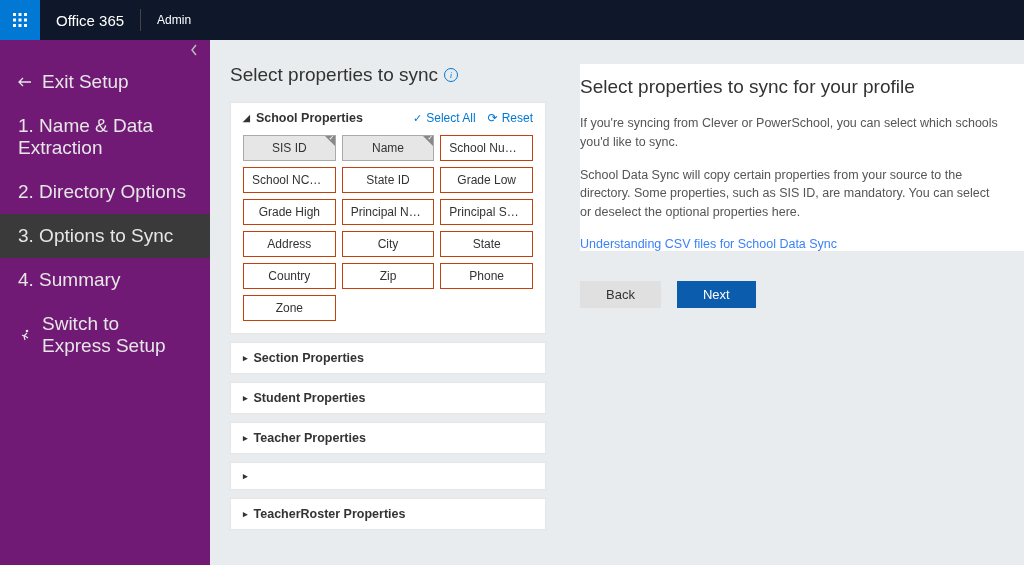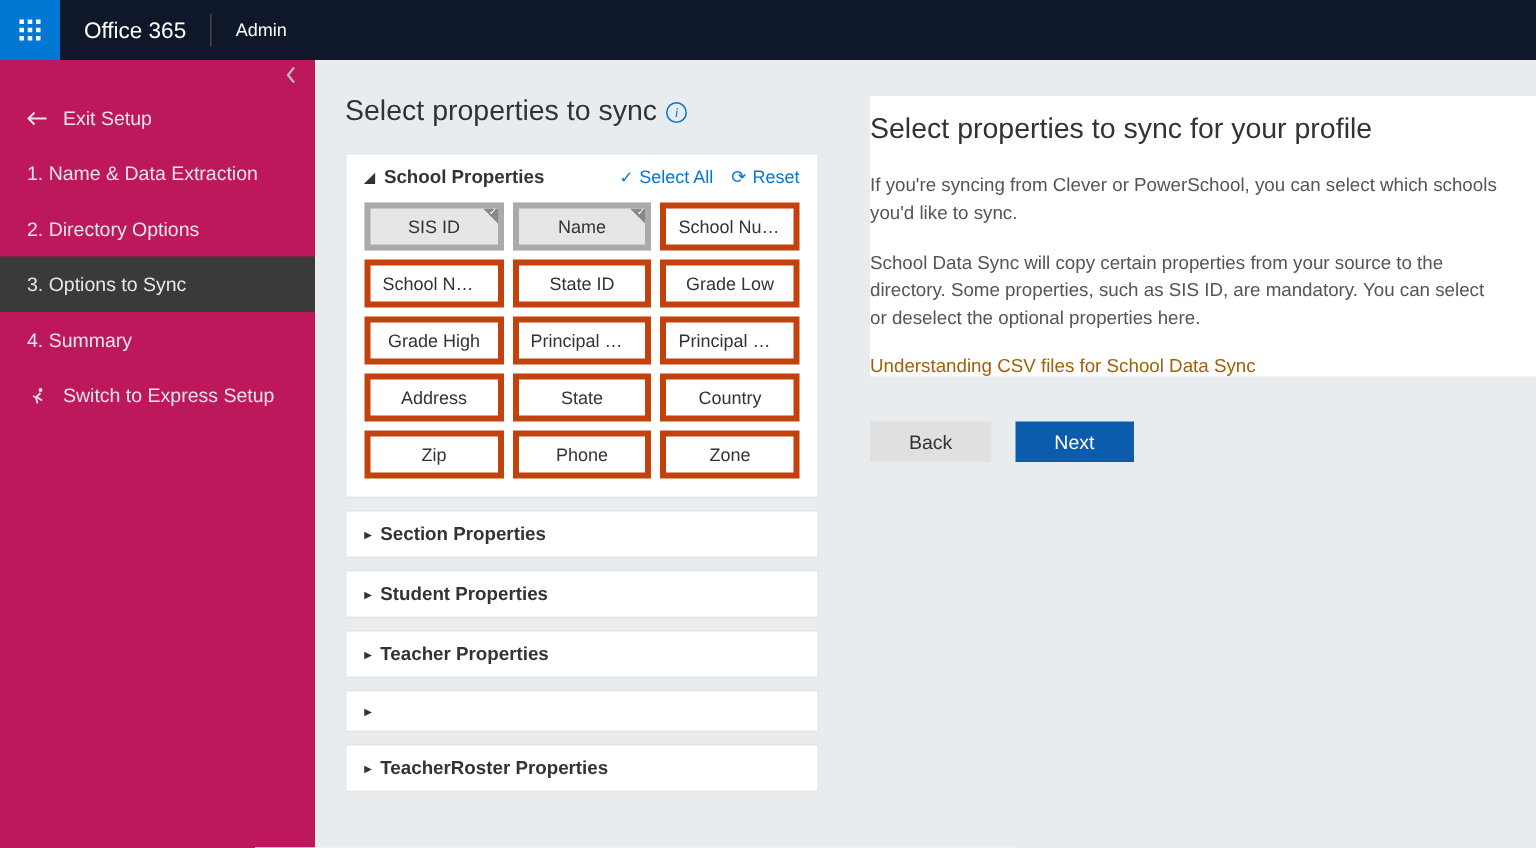--- a/index.html
+++ b/index.html
@@ -49,25 +49,25 @@
 
     
     .layout {
       display: flex;
       height: calc(100% - 40px);
     }
 
     
     .sidebar {
       width: 210px;
-      background: #be185d;
+      background: #701a75;
       color: #e6e6e6;
       display: flex;
       flex-direction: column;
-      font-size: 13px;
+      font-size: 19px;
     }
     .sb-top {
       height: 20px;
       display: flex;
       justify-content: flex-end;
       align-items: center;
       padding: 0 12px;
       color: #bbb;
       cursor: pointer;
     }
@@ -162,21 +162,21 @@
     }
     .check { color: #0078d4; font-size: 11px; }
 
     .prop-grid {
       display: grid;
       grid-template-columns: repeat(3, 1fr);
       gap: 6px;
       padding: 2px 12px 12px 12px;
     }
     .prop {
-      border: 4px solid #c2410c;
+      border: 1px solid #c2410c;
       padding: 5px 8px;
       font-size: 12px;
       color: #333;
       background: #fff;
       white-space: nowrap;
       overflow: hidden;
       text-overflow: ellipsis;
       cursor: pointer;
       position: relative;
     }
@@ -207,21 +207,21 @@
       color: #333;
       margin-bottom: 16px;
     }
     .right-text {
       font-size: 12.5px;
       color: #555;
       line-height: 1.5;
       margin-bottom: 14px;
     }
     .right a.doclink {
-      color: #a16207;
+      color: #3b82f6;
       text-decoration: none;
       font-size: 12.5px;
       cursor: pointer;
     }
 
     .btn-row {
       margin-top: 30px;
       display: flex;
       gap: 16px;
       align-items: flex-end;
@@ -320,20 +320,21 @@
         <div class="prop mandatory">SIS ID</div>
         <div class="prop mandatory">Name</div>
         <div class="prop">School Number</div>
         <div class="prop">School NCES_...</div>
         <div class="prop">State ID</div>
         <div class="prop">Grade Low</div>
         <div class="prop">Grade High</div>
         <div class="prop">Principal Name</div>
         <div class="prop">Principal Seco...</div>
         <div class="prop">Address</div>
+        <div class="prop">City</div>
         <div class="prop">State</div>
         <div class="prop">Country</div>
         <div class="prop">Zip</div>
         <div class="prop">Phone</div>
         <div class="prop">Zone</div>
       </div>
     </div>
 
     <div class="panel">
       <div class="panel-header">

